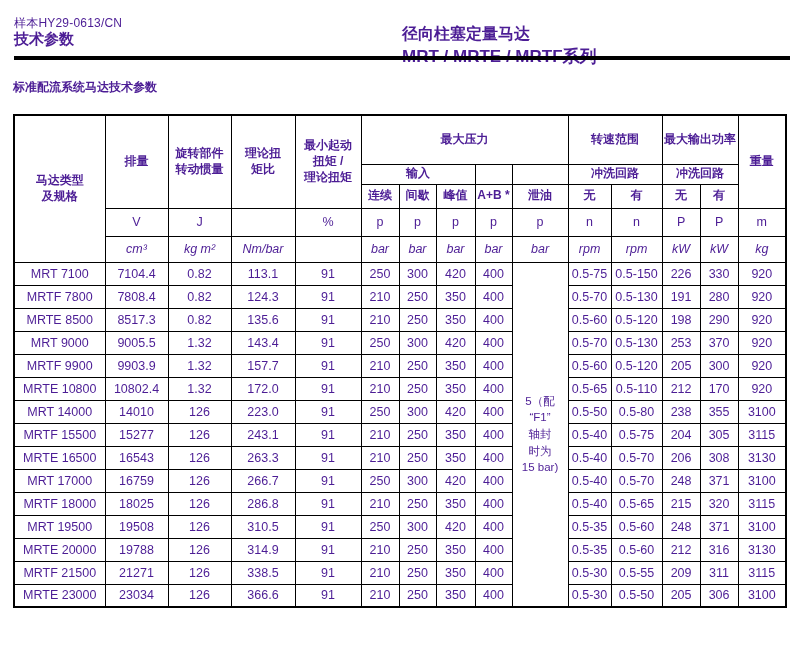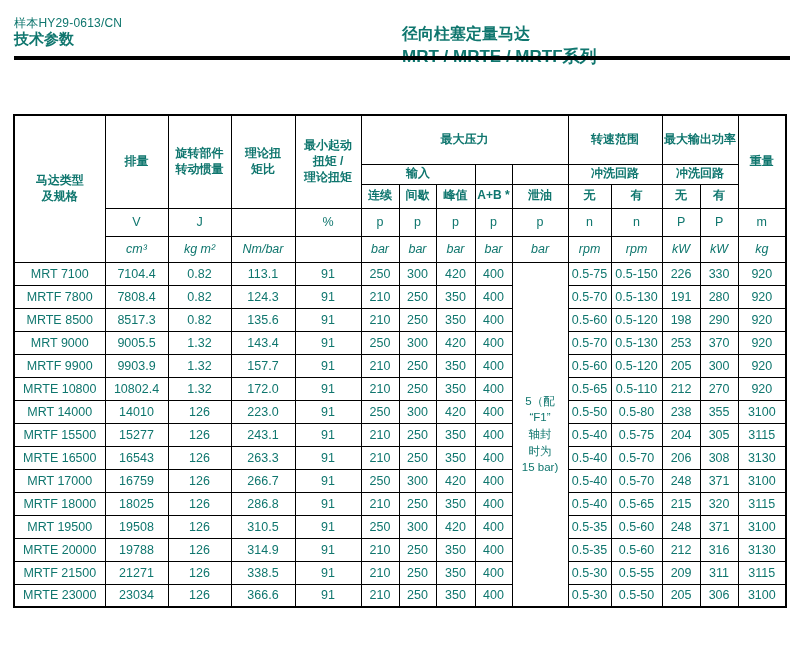--- a/index.html
+++ b/index.html
@@ -1,21 +1,21 @@
 <!DOCTYPE html>
 <html><head>
 <meta charset="utf-8">
 <style>
   html,body{margin:0;padding:0;background:#ffffff;}
   #page{
     position:relative;
     width:804px;height:669px;
     background:#ffffff;
     font-family:"Liberation Sans", sans-serif;
-    color:#0f766e;
+    color:#4c1d95;
     overflow:hidden;
   }
   .abs{position:absolute;}
   #doc-code{left:14px;top:15px;font-size:12px;letter-spacing:0.2px;}
   #doc-title{left:14px;top:30px;font-size:15px;font-weight:bold;}
   #series-title{left:402px;top:9px;font-size:17px;font-weight:bold;margin-top:36px;}
   #series-subtitle{left:402px;top:24px;font-size:16px;font-weight:bold;}
   #header-rule{left:14px;top:56px;width:776px;height:4px;background:#000;}
   #section-title{left:13px;top:79px;font-size:12px;font-weight:bold;}
 
@@ -59,20 +59,21 @@
 </head>
 <body>
 
 <div id="page">
 
   <div class="abs" id="doc-code">样本HY29-0613/CN</div>
   <div class="abs" id="doc-title">技术参数</div>
   <div class="abs" id="series-title">MRT / MRTE / MRTF系列</div>
   <div class="abs" id="series-subtitle">径向柱塞定量马达</div>
   <div class="abs" id="header-rule"></div>
+  <div class="abs" id="section-title">标准配流系统马达技术参数</div>
 
   <table id="spec-table">
     <colgroup>
       <col style="width:91px">
         <col style="width:63px">
         <col style="width:63px">
       <col style="width:64px">
         <col style="width:66px">
         <col style="width:38px">
       <col style="width:37px">
@@ -245,21 +246,21 @@
           <td>1.32</td>
           <td>172.0</td>
           <td>91</td>
           <td>210</td>
           <td>250</td>
           <td>350</td>
           <td>400</td>
           <td>0.5-65</td>
           <td>0.5-110</td>
           <td>212</td>
-          <td>270</td>
+          <td>170</td>
           <td>920</td>
         </tr>
         <tr>
           <td>MRT 14000</td>
           <td>14010</td>
           <td>126</td>
           <td>223.0</td>
           <td>91</td>
           <td>250</td>
           <td>300</td>

